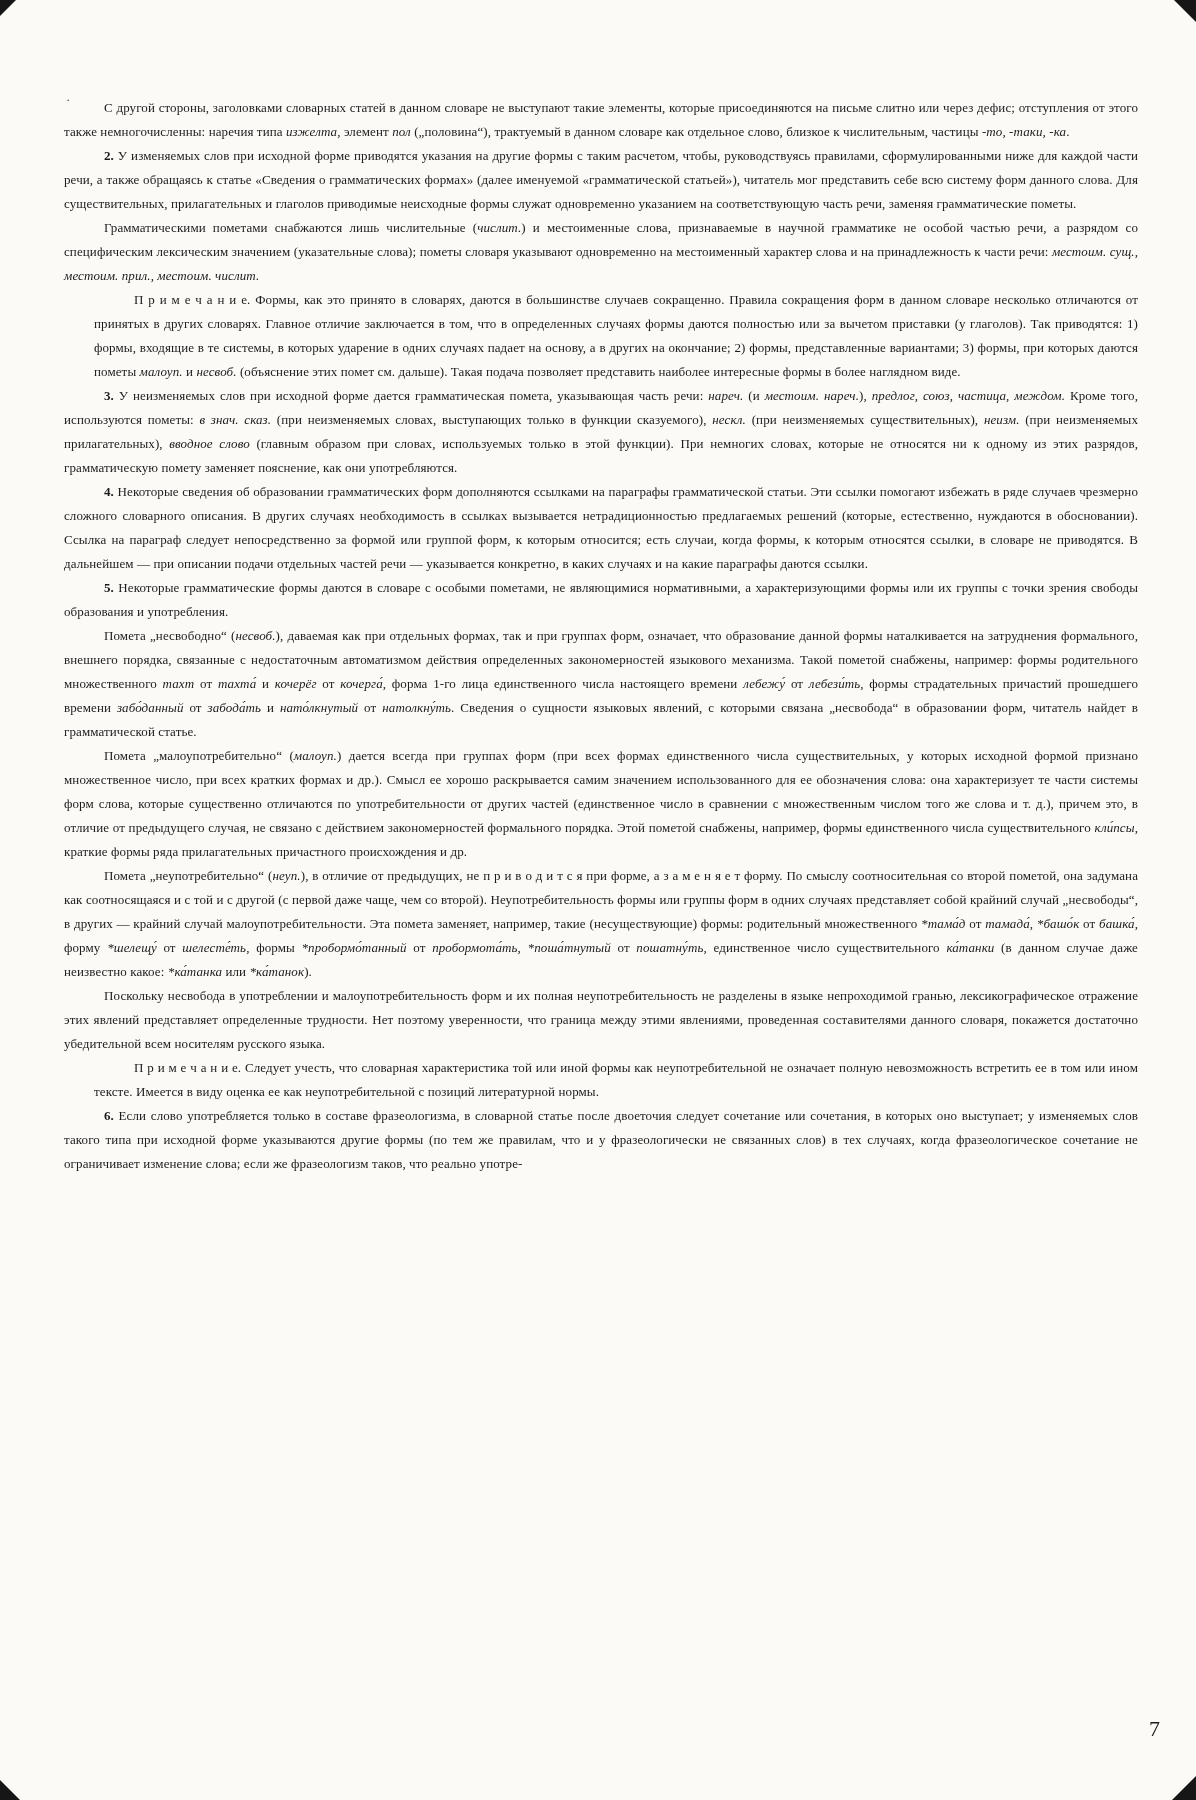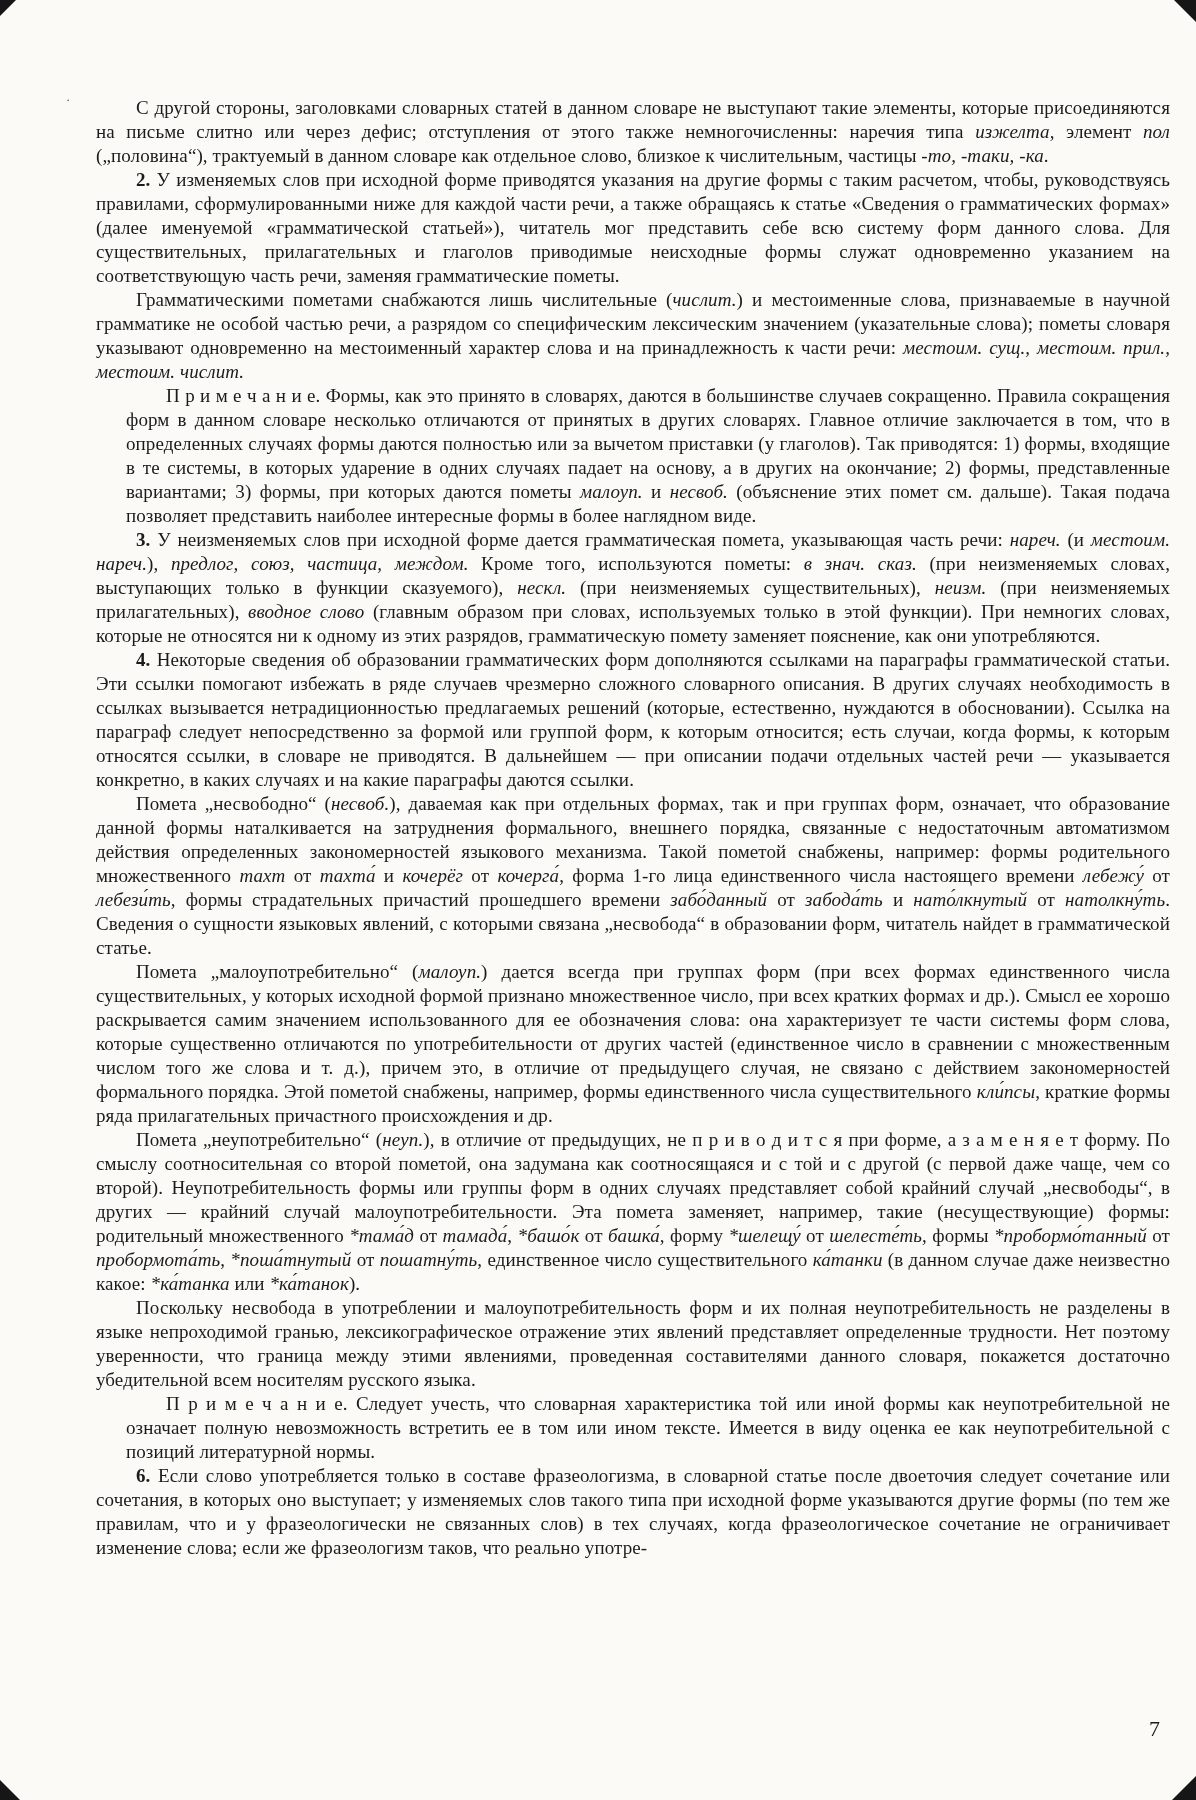--- a/index.html
+++ b/index.html
@@ -8,25 +8,24 @@
     background: #fbfaf6;
     position: relative;
     overflow: hidden;
     font-family: "Liberation Serif", "DejaVu Serif", serif;
     color: #1b1b1b;
   }
   .text-block {
     position: absolute;
     left: 64px; top: 96px;
     width: 1074px;
-    font-size: 19px;
+    font-size: 13px;
     line-height: 24px;
     text-align: justify;
     letter-spacing: 0.1px;
-    margin-left: 32px;
   }
   .text-block p { margin: 0; text-indent: 40px; }
   .text-block p.note { margin-left: 30px; }
   .it { font-style: italic; }
   .bd { font-weight: bold; }
   .page-number {
     position: absolute;
     top: 1716px; right: 36px;
     font-size: 22px;
   }
@@ -50,20 +49,21 @@
 
 <div class="speck">·</div>
 
 <main class="text-block">
   <p class="body"><span>С другой стороны, заголовками словарных статей в данном словаре не выступают такие элементы, которые присоединяются на письме слитно или через дефис; отступления от этого также немногочисленны: наречия типа </span><span class="it">изжелта</span><span>, элемент </span><span class="it">пол</span><span> („половина“), трактуемый в данном словаре как отдельное слово, близкое к числительным, частицы </span><span class="it">-то, -таки, -ка</span><span>.</span></p>
   <p class="body"><span class="bd">2.</span><span> У изменяемых слов при исходной форме приводятся указания на другие формы с таким расчетом, чтобы, руководствуясь правилами, сформулированными ниже для каждой части речи, а также обращаясь к статье «Сведения о грамматических формах» (далее именуемой «грамматической статьей»), читатель мог представить себе всю систему форм данного слова. Для существительных, прилагательных и глаголов приводимые неисходные формы служат одновременно указанием на соответствующую часть речи, заменяя грамматические пометы.</span></p>
   <p class="body"><span>Грамматическими пометами снабжаются лишь числительные (</span><span class="it">числит.</span><span>) и местоименные слова, признаваемые в научной грамматике не особой частью речи, а разрядом со специфическим лексическим значением (указательные слова); пометы словаря указывают одновременно на местоименный характер слова и на принадлежность к части речи: </span><span class="it">местоим. сущ., местоим. прил., местоим. числит.</span></p>
   <p class="note"><span>П р и м е ч а н и е. Формы, как это принято в словарях, даются в большинстве случаев сокращенно. Правила сокращения форм в данном словаре несколько отличаются от принятых в других словарях. Главное отличие заключается в том, что в определенных случаях формы даются полностью или за вычетом приставки (у глаголов). Так приводятся: 1) формы, входящие в те системы, в которых ударение в одних случаях падает на основу, а в других на окончание; 2) формы, представленные вариантами; 3) формы, при которых даются пометы </span><span class="it">малоуп.</span><span> и </span><span class="it">несвоб.</span><span> (объяснение этих помет см. дальше). Такая подача позволяет представить наиболее интересные формы в более наглядном виде.</span></p>
   <p class="body"><span class="bd">3.</span><span> У неизменяемых слов при исходной форме дается грамматическая помета, указывающая часть речи: </span><span class="it">нареч.</span><span> (и </span><span class="it">местоим. нареч.</span><span>), </span><span class="it">предлог, союз, частица, междом.</span><span> Кроме того, используются пометы: </span><span class="it">в знач. сказ.</span><span> (при неизменяемых словах, выступающих только в функции сказуемого), </span><span class="it">нескл.</span><span> (при неизменяемых существительных), </span><span class="it">неизм.</span><span> (при неизменяемых прилагательных), </span><span class="it">вводное слово</span><span> (главным образом при словах, используемых только в этой функции). При немногих словах, которые не относятся ни к одному из этих разрядов, грамматическую помету заменяет пояснение, как они употребляются.</span></p>
   <p class="body"><span class="bd">4.</span><span> Некоторые сведения об образовании грамматических форм дополняются ссылками на параграфы грамматической статьи. Эти ссылки помогают избежать в ряде случаев чрезмерно сложного словарного описания. В других случаях необходимость в ссылках вызывается нетрадиционностью предлагаемых решений (которые, естественно, нуждаются в обосновании). Ссылка на параграф следует непосредственно за формой или группой форм, к которым относится; есть случаи, когда формы, к которым относятся ссылки, в словаре не приводятся. В дальнейшем — при описании подачи отдельных частей речи — указывается конкретно, в каких случаях и на какие параграфы даются ссылки.</span></p>
+  <p class="body"><span class="bd">5.</span><span> Некоторые грамматические формы даются в словаре с особыми пометами, не являющимися нормативными, а характеризующими формы или их группы с точки зрения свободы образования и употребления.</span></p>
   <p class="body"><span>Помета „несвободно“ (</span><span class="it">несвоб.</span><span>), даваемая как при отдельных формах, так и при группах форм, означает, что образование данной формы наталкивается на затруднения формального, внешнего порядка, связанные с недостаточным автоматизмом действия определенных закономерностей языкового механизма. Такой пометой снабжены, например: формы родительного множественного </span><span class="it">тахт</span><span> от </span><span class="it">тахта́</span><span> и </span><span class="it">кочерёг</span><span> от </span><span class="it">кочерга́</span><span>, форма 1-го лица единственного числа настоящего времени </span><span class="it">лебежу́</span><span> от </span><span class="it">лебези́ть</span><span>, формы страдательных причастий прошедшего времени </span><span class="it">забо́данный</span><span> от </span><span class="it">забода́ть</span><span> и </span><span class="it">нато́лкнутый</span><span> от </span><span class="it">натолкну́ть</span><span>. Сведения о сущности языковых явлений, с которыми связана „несвобода“ в образовании форм, читатель найдет в грамматической статье.</span></p>
   <p class="body"><span>Помета „малоупотребительно“ (</span><span class="it">малоуп.</span><span>) дается всегда при группах форм (при всех формах единственного числа существительных, у которых исходной формой признано множественное число, при всех кратких формах и др.). Смысл ее хорошо раскрывается самим значением использованного для ее обозначения слова: она характеризует те части системы форм слова, которые существенно отличаются по употребительности от других частей (единственное число в сравнении с множественным числом того же слова и т. д.), причем это, в отличие от предыдущего случая, не связано с действием закономерностей формального порядка. Этой пометой снабжены, например, формы единственного числа существительного </span><span class="it">кли́псы</span><span>, краткие формы ряда прилагательных причастного происхождения и др.</span></p>
   <p class="body"><span>Помета „неупотребительно“ (</span><span class="it">неуп.</span><span>), в отличие от предыдущих, не п р и в о д и т с я при форме, а з а м е н я е т форму. По смыслу соотносительная со второй пометой, она задумана как соотносящаяся и с той и с другой (с первой даже чаще, чем со второй). Неупотребительность формы или группы форм в одних случаях представляет собой крайний случай „несвободы“, в других — крайний случай малоупотребительности. Эта помета заменяет, например, такие (несуществующие) формы: родительный множественного </span><span class="it">*тама́д</span><span> от </span><span class="it">тамада́</span><span>, </span><span class="it">*башо́к</span><span> от </span><span class="it">башка́</span><span>, форму </span><span class="it">*шелещу́</span><span> от </span><span class="it">шелесте́ть</span><span>, формы </span><span class="it">*пробормо́танный</span><span> от </span><span class="it">пробормота́ть</span><span>, </span><span class="it">*поша́тнутый</span><span> от </span><span class="it">пошатну́ть</span><span>, единственное число существительного </span><span class="it">ка́танки</span><span> (в данном случае даже неизвестно какое: </span><span class="it">*ка́танка</span><span> или </span><span class="it">*ка́танок</span><span>).</span></p>
   <p class="body"><span>Поскольку несвобода в употреблении и малоупотребительность форм и их полная неупотребительность не разделены в языке непроходимой гранью, лексикографическое отражение этих явлений представляет определенные трудности. Нет поэтому уверенности, что граница между этими явлениями, проведенная составителями данного словаря, покажется достаточно убедительной всем носителям русского языка.</span></p>
   <p class="note"><span>П р и м е ч а н и е. Следует учесть, что словарная характеристика той или иной формы как неупотребительной не означает полную невозможность встретить ее в том или ином тексте. Имеется в виду оценка ее как неупотребительной с позиций литературной нормы.</span></p>
   <p class="body"><span class="bd">6.</span><span> Если слово употребляется только в составе фразеологизма, в словарной статье после двоеточия следует сочетание или сочетания, в которых оно выступает; у изменяемых слов такого типа при исходной форме указываются другие формы (по тем же правилам, что и у фразеологически не связанных слов) в тех случаях, когда фразеологическое сочетание не ограничивает изменение слова; если же фразеологизм таков, что реально употре-</span></p>
 </main>
 
 <div class="page-number">7</div>
 

